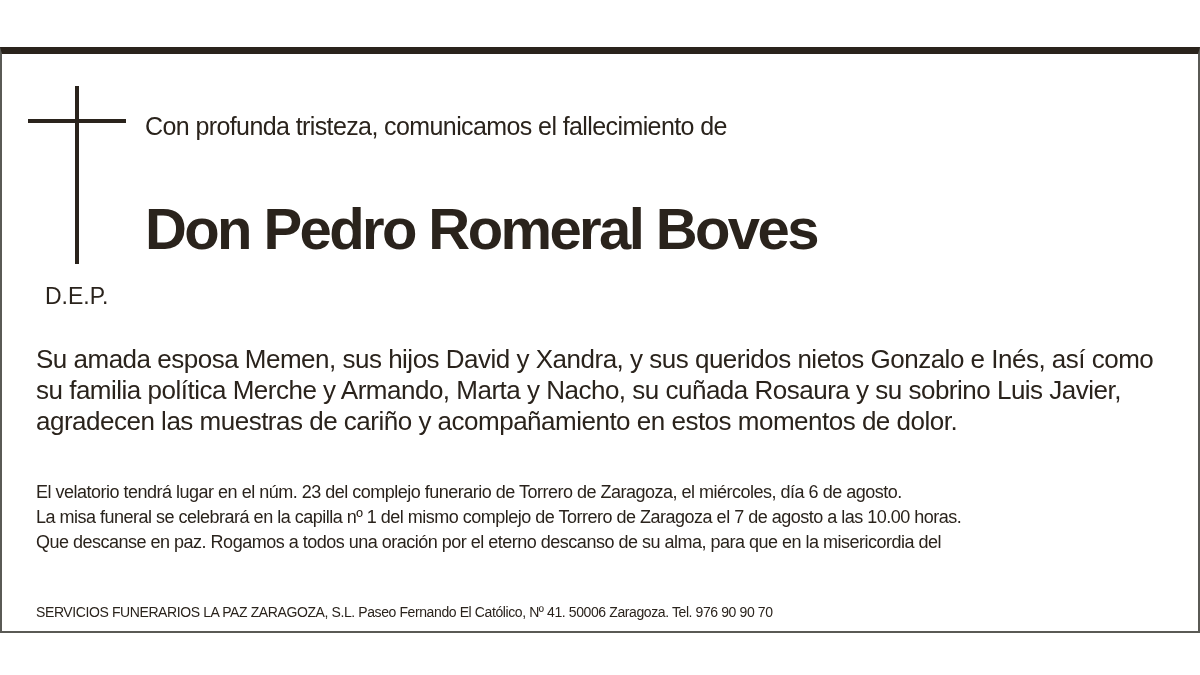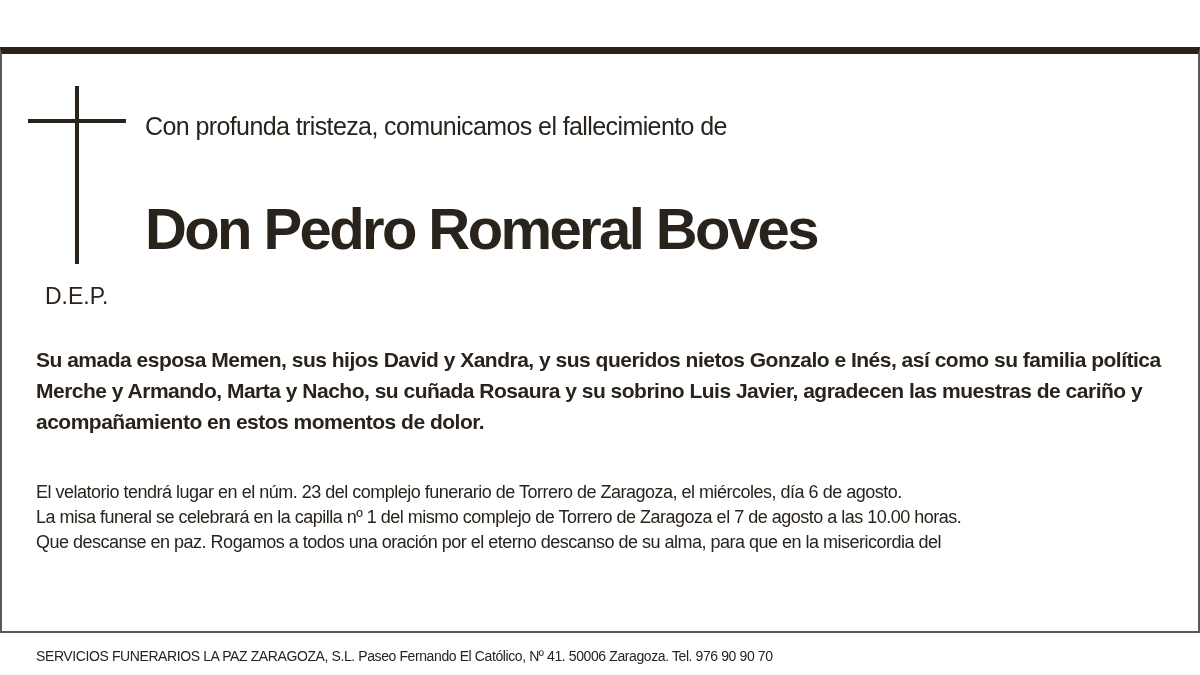--- a/index.html
+++ b/index.html
@@ -14,24 +14,24 @@
     border-right: 2px solid #5a5a55;
     border-bottom: 2px solid #5a5a55;
   }
   .cross-v { position: absolute; left: 75px; top: 86px; width: 4px; height: 178px; background: #2a231c; }
   .cross-h { position: absolute; left: 28px; top: 119px; width: 98px; height: 4px; background: #2a231c; }
   .dep { position: absolute; left: 45px; top: 283px; font-size: 23px; color: #2a231c; letter-spacing: 0px; }
   .intro { position: absolute; left: 145px; top: 112px; font-size: 25px; color: #2a231c; letter-spacing: -0.6px; white-space: nowrap; }
   .name { position: absolute; left: 145px; top: 158px; font-size: 58px; font-weight: bold; color: #2a231c; letter-spacing: -2.6px; white-space: nowrap; line-height: 70px; margin-top: 36px; }
   .death { position: absolute; left: 145px; top: 240px; font-size: 24.5px; color: #2a231c; line-height: 33px; white-space: nowrap; letter-spacing: 0.2px; }
   .death b { font-weight: bold; }
-  .family { position: absolute; left: 36px; top: 344px; width: 1130px; font-size: 21px; font-weight: bold; line-height: 31px; color: #2a231c; letter-spacing: -0.5px; }
+  .family { position: absolute; left: 36px; top: 344px; width: 1130px; font-size: 26px; font-weight: normal; line-height: 31px; color: #2a231c; letter-spacing: -0.5px; }
   .details { position: absolute; left: 36px; top: 480px; width: 1150px; font-size: 18px; line-height: 25px; color: #2a231c; letter-spacing: -0.5px; }
   .details div { white-space: nowrap; }
-  .footer { position: absolute; left: 36px; top: 604px; font-size: 14px; color: #2a231c; letter-spacing: -0.4px; white-space: nowrap; margin-top: 44px; }
+  .footer { position: absolute; left: 36px; top: 604px; font-size: 14px; color: #2a231c; letter-spacing: -0.4px; white-space: nowrap; }
 </style>
 </head>
 <body>
 
 <div class="frame"></div>
 
 <div>
   <div class="cross-v"></div>
   <div class="cross-h"></div>
 </div>

